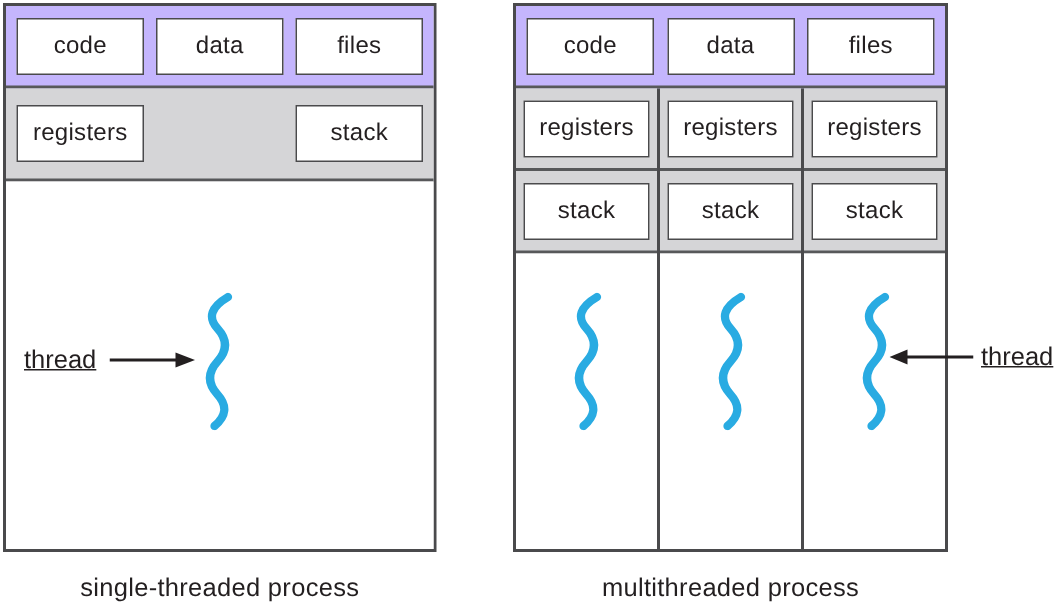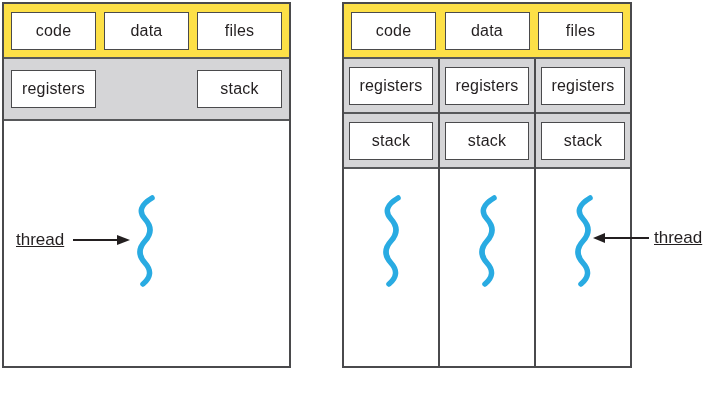--- a/index.html
+++ b/index.html
@@ -24,21 +24,21 @@
     background: #ffffff;
     box-sizing: border-box;
     display: flex;
     flex-direction: column;
   }
   #single-box { left: 2px;   width: 289px; }
   #multi-box  { left: 342px; width: 290px; }
 
   .mem-row {
     height: 55px;
-    background: #fde047;
+    background: #c4b5fd;
     border-bottom: 2px solid #57585a;
     box-sizing: border-box;
     display: flex;
     align-items: center;
     justify-content: space-between;
     padding: 0 7px;
     flex: 0 0 auto;
   }
   .reg-row {
     height: 62px;
@@ -197,14 +197,16 @@
 
     </div>
   </div>
 
   <svg style="position:absolute; left:593px; top:230px;" width="56" height="16" viewBox="0 0 56 16">
     <line x1="11" y1="8" x2="56" y2="8" stroke="#231f20" stroke-width="2"></line>
     <polygon points="12,3 0,8 12,13" fill="#231f20"></polygon>
   </svg>
   <span class="thread-text" style="left:654px; top:228px;">thread</span>
 
+  <div class="caption" id="caption-single">single-threaded process</div>
+  <div class="caption" id="caption-multi">multithreaded process</div>
 
 </div>
 
 </body></html>

